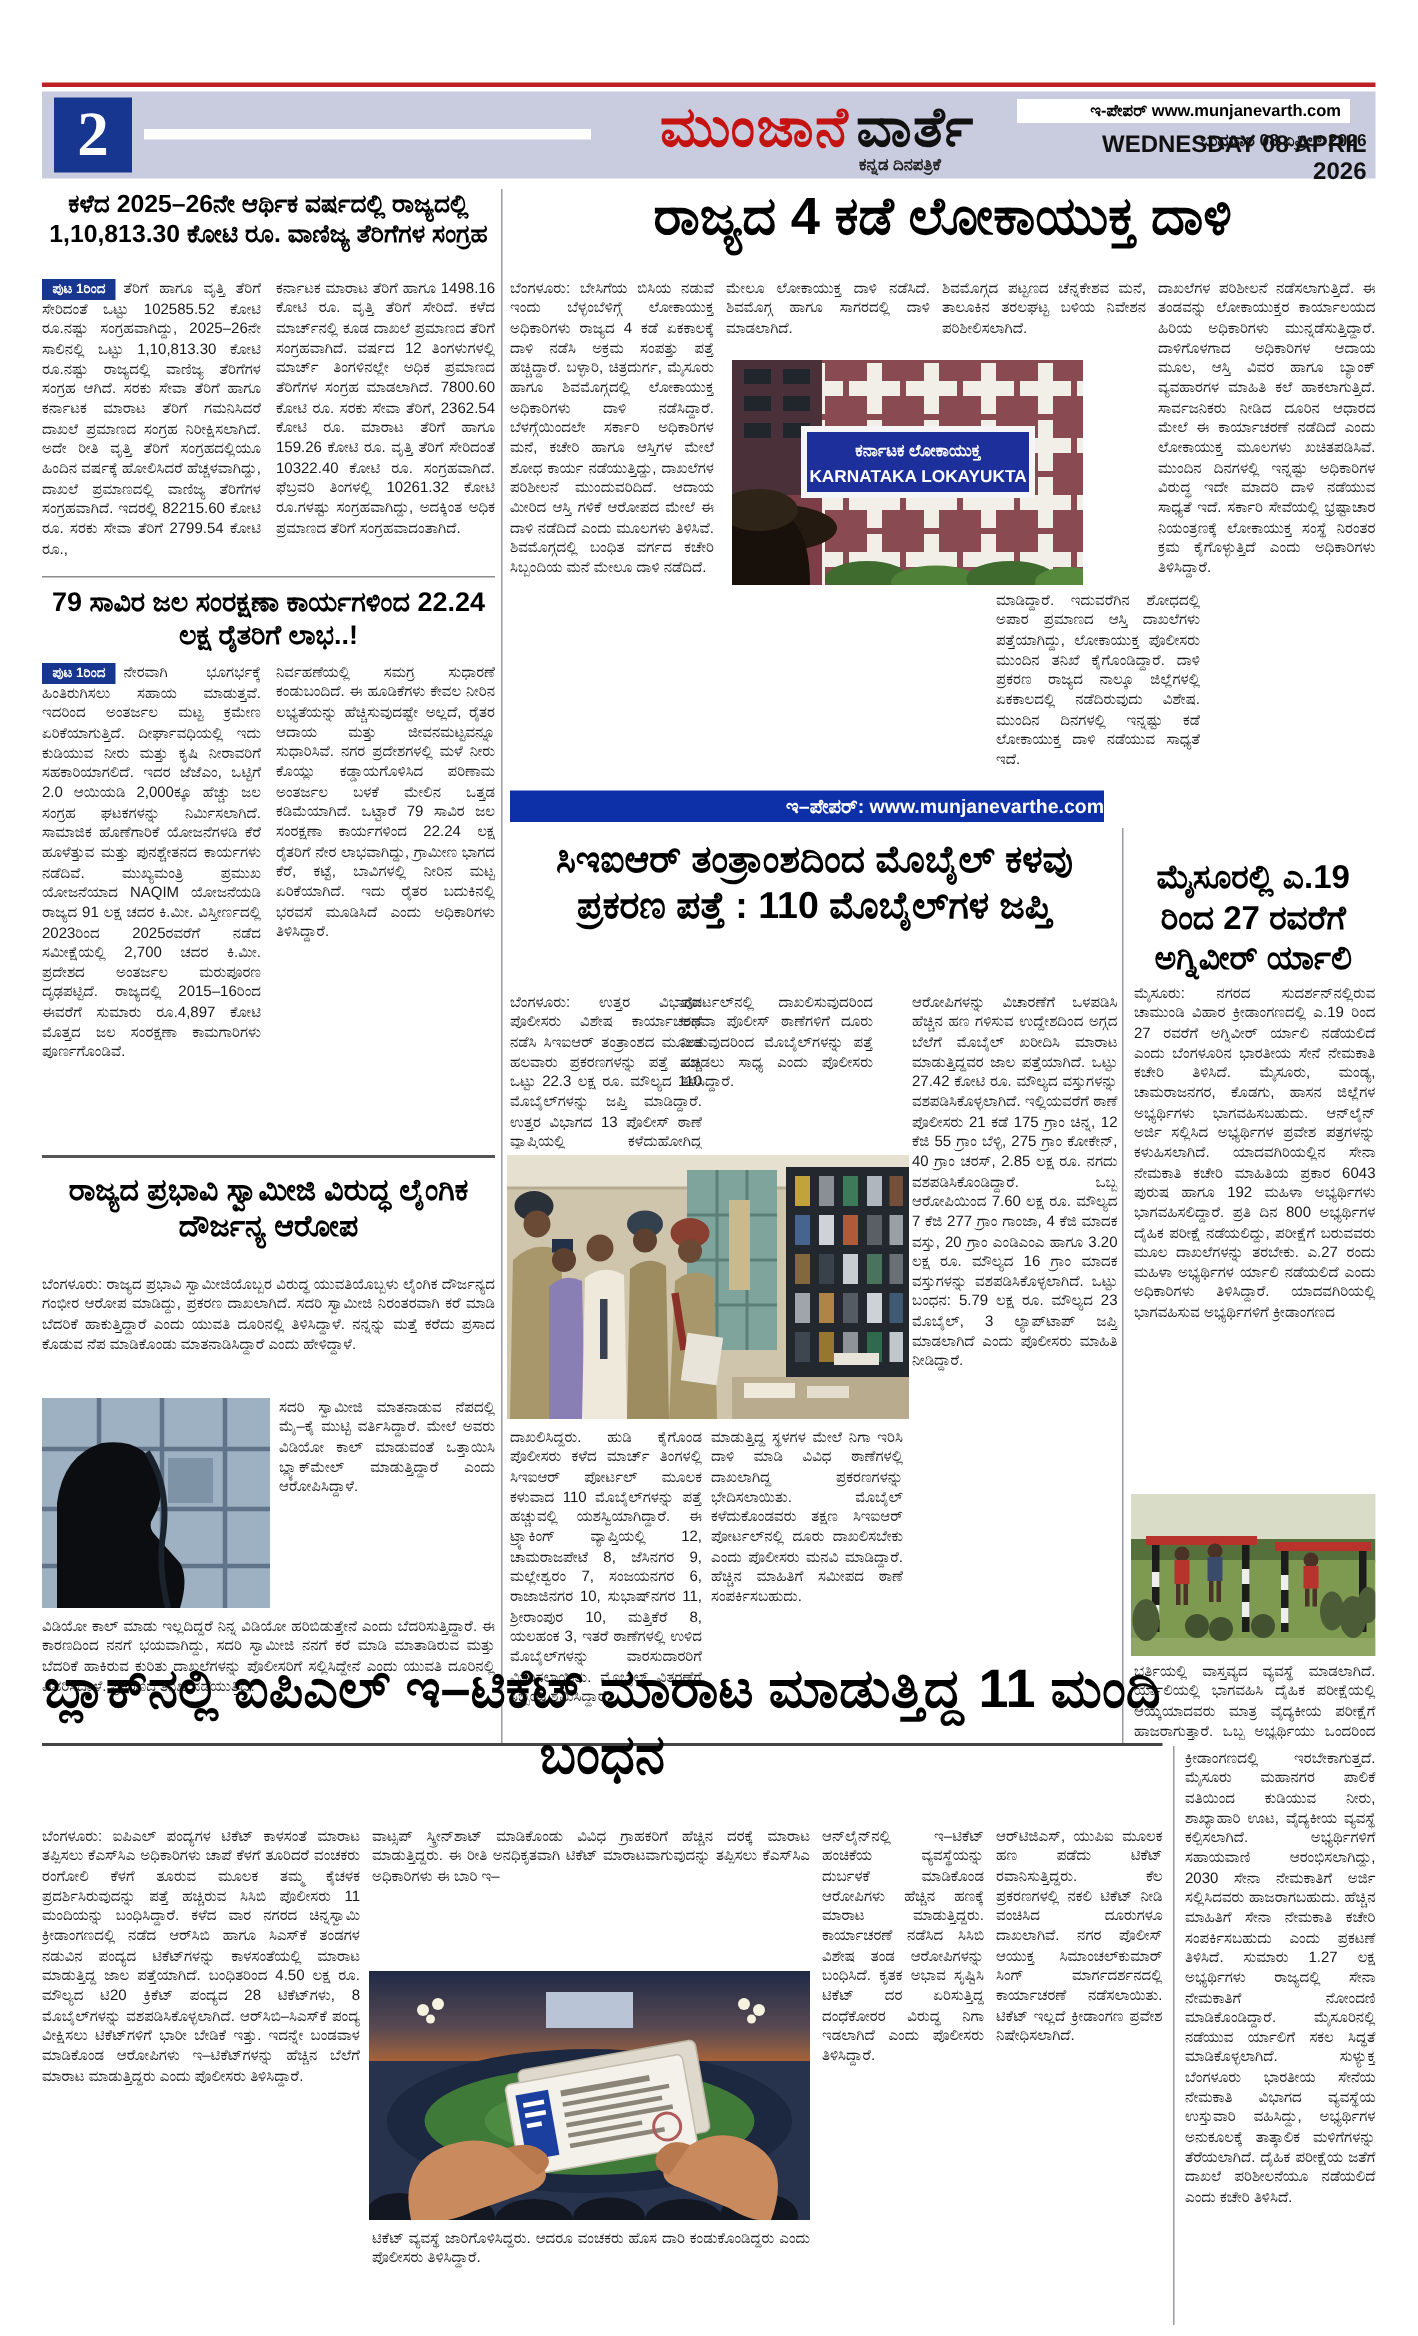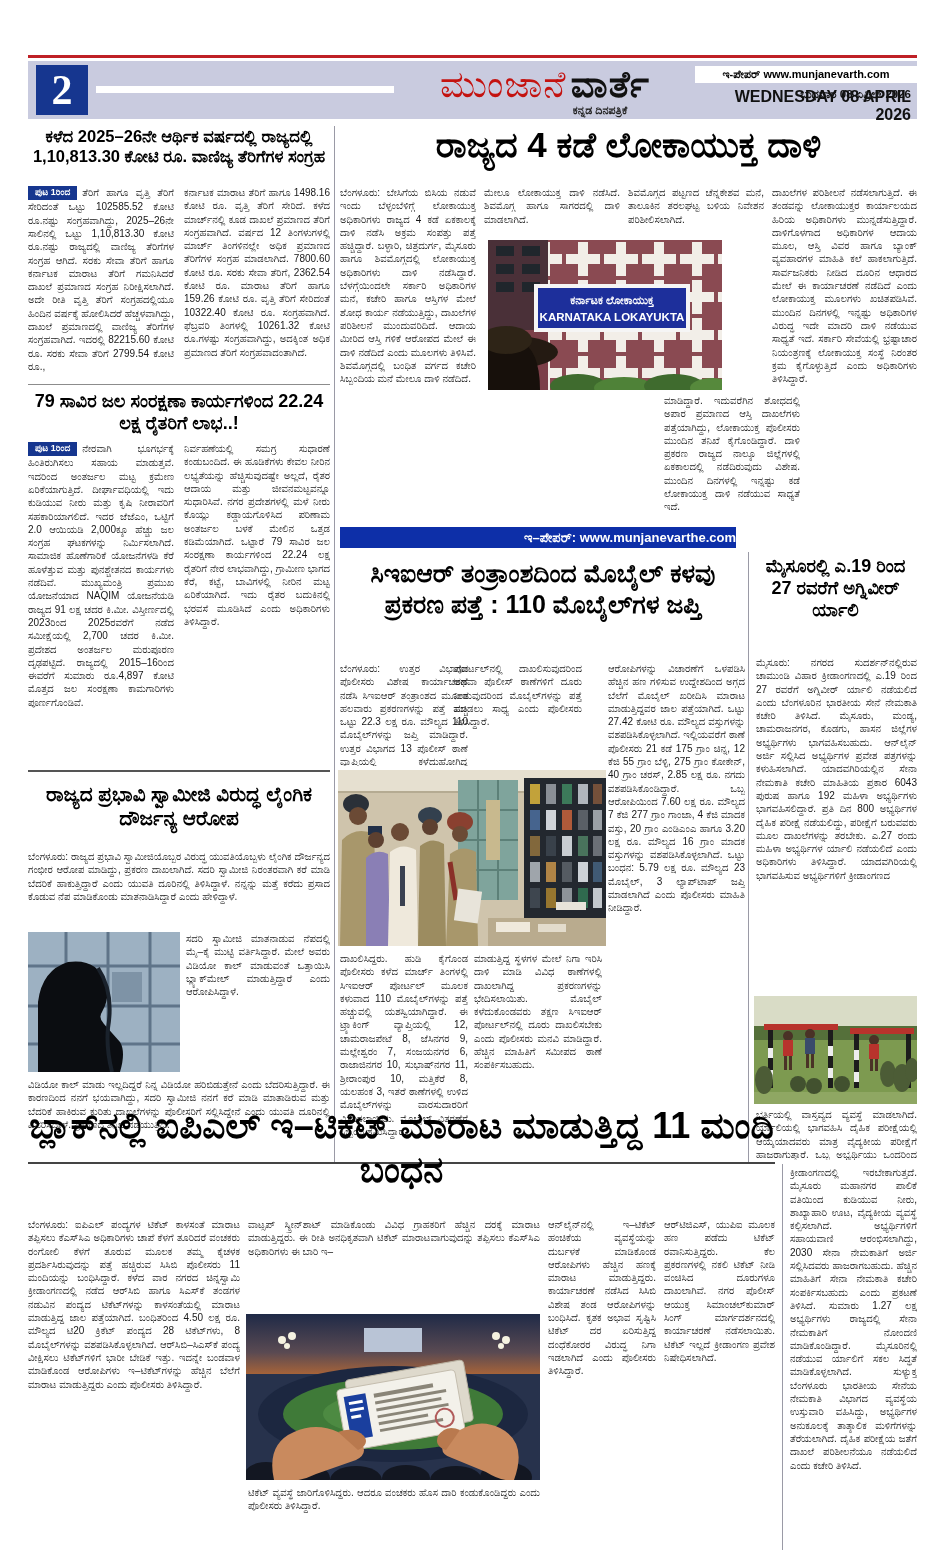--- a/index.html
+++ b/index.html
@@ -12,21 +12,21 @@
   .badge{display:inline-block;background:#16368f;color:#fff;font-size:9px;
          font-weight:bold;padding:1px 7px;margin-right:5px;vertical-align:middle;}
   .rule-h{background:#8c8c8c;}
   .rule-v{background:#9a9aa6;width:1px;}
   .photo{overflow:hidden;background:#ddd;}
   .photo svg{display:block;}
   
   .hdr-strip{background:#c9cbdf;}
   .pagenum{background:#16368f;color:#fff;font-family:"Liberation Serif",serif;
            font-weight:bold;font-size:42px;text-align:center;line-height:50px;}
-  .masthead-red{color:#c41310;font-weight:normal;font-size:37px;letter-spacing:1px;}
+  .masthead-red{color:#c41310;font-weight:bold;font-size:37px;letter-spacing:1px;}
   .masthead-black{color:#111;font-weight:bold;font-size:37px;letter-spacing:1px;}
   .masthead-sub{font-size:11px;font-weight:bold;color:#222;text-align:center;margin-top:-2px;}
   .hdr-web{background:#fff;font-size:11px;font-weight:bold;text-align:right;
            padding:2px 6px;color:#000;}
   .hdr-date{font-size:11.5px;font-weight:bold;text-align:right;color:#111;}
   .blue-strip{background:#0d2fa8;color:#fff;font-weight:bold;font-size:13px;
               text-align:right;line-height:21px;}
 </style>
 </head>
 <body>
@@ -35,21 +35,21 @@
 
   <div class="abs" style="left:28px;top:55px;width:889px;height:3px;background:#bf2026;"></div>
   <div class="abs hdr-strip" style="left:28px;top:61px;width:889px;height:58px;"></div>
   <div class="abs pagenum" style="left:36px;top:65px;width:52px;height:50px;">2</div>
   <div class="abs" style="left:96px;top:86px;width:298px;height:7px;background:#ffffff;"></div>
   <div class="abs" style="left:400px;top:64px;width:290px;text-align:center;">
     <span class="masthead-red">ಮುಂಜಾನೆ</span>
     <span class="masthead-black">ವಾರ್ತೆ</span>
     <div class="masthead-sub" style="margin-left:110px;">ಕನ್ನಡ ದಿನಪತ್ರಿಕೆ</div>
   </div>
-  <div class="abs hdr-web" style="left:695px;top:66px;width:210px;text-align:center;">ಇ-ಪೇಪರ್  www.munjanevarth.com</div>
+  <div class="abs hdr-web" style="left:678px;top:66px;width:210px;">ಇ-ಪೇಪರ್  www.munjanevarth.com</div>
   <div class="abs hdr-date" style="left:695px;top:88px;width:216px;">ಬುಧವಾರ 08 ಏಪ್ರಿಲ್ 2026</div>
   <div class="abs hdr-date" style="left:695px;top:88px;width:216px;font-size:16px;">WEDNESDAY 08 APRIL 2026</div>
 
   <div class="abs headline" style="left:28px;top:126px;width:302px;font-size:16.5px;">ಕಳೆದ 2025–26ನೇ ಆರ್ಥಿಕ ವರ್ಷದಲ್ಲಿ ರಾಜ್ಯದಲ್ಲಿ 1,10,813.30 ಕೋಟಿ ರೂ. ವಾಣಿಜ್ಯ ತೆರಿಗೆಗಳ ಸಂಗ್ರಹ</div>
   <div class="abs body-text" style="left:28px;top:186px;width:146px;height:196px;">
     <span class="badge">ಪುಟ 1ರಿಂದ</span><span>ತೆರಿಗೆ ಹಾಗೂ ವೃತ್ತಿ ತೆರಿಗೆ ಸೇರಿದಂತೆ ಒಟ್ಟು 102585.52 ಕೋಟಿ ರೂ.ನಷ್ಟು ಸಂಗ್ರಹವಾಗಿದ್ದು, 2025–26ನೇ ಸಾಲಿನಲ್ಲಿ ಒಟ್ಟು 1,10,813.30 ಕೋಟಿ ರೂ.ನಷ್ಟು ರಾಜ್ಯದಲ್ಲಿ ವಾಣಿಜ್ಯ ತೆರಿಗೆಗಳ ಸಂಗ್ರಹ ಆಗಿದೆ. ಸರಕು ಸೇವಾ ತೆರಿಗೆ ಹಾಗೂ ಕರ್ನಾಟಕ ಮಾರಾಟ ತೆರಿಗೆ ಗಮನಿಸಿದರೆ ದಾಖಲೆ ಪ್ರಮಾಣದ ಸಂಗ್ರಹ ನಿರೀಕ್ಷಿಸಲಾಗಿದೆ. ಅದೇ ರೀತಿ ವೃತ್ತಿ ತೆರಿಗೆ ಸಂಗ್ರಹದಲ್ಲಿಯೂ ಹಿಂದಿನ ವರ್ಷಕ್ಕೆ ಹೋಲಿಸಿದರೆ ಹೆಚ್ಚಳವಾಗಿದ್ದು, ದಾಖಲೆ ಪ್ರಮಾಣದಲ್ಲಿ ವಾಣಿಜ್ಯ ತೆರಿಗೆಗಳ ಸಂಗ್ರಹವಾಗಿದೆ. ಇದರಲ್ಲಿ 82215.60 ಕೋಟಿ ರೂ. ಸರಕು ಸೇವಾ ತೆರಿಗೆ 2799.54 ಕೋಟಿ ರೂ.,</span>
   </div>
   <div class="abs body-text" style="left:184px;top:186px;width:146px;height:196px;">ಕರ್ನಾಟಕ ಮಾರಾಟ ತೆರಿಗೆ ಹಾಗೂ 1498.16 ಕೋಟಿ ರೂ. ವೃತ್ತಿ ತೆರಿಗೆ ಸೇರಿದೆ. ಕಳೆದ ಮಾರ್ಚ್‌ನಲ್ಲಿ ಕೂಡ ದಾಖಲೆ ಪ್ರಮಾಣದ ತೆರಿಗೆ ಸಂಗ್ರಹವಾಗಿದೆ. ವರ್ಷದ 12 ತಿಂಗಳುಗಳಲ್ಲಿ ಮಾರ್ಚ್ ತಿಂಗಳಿನಲ್ಲೇ ಅಧಿಕ ಪ್ರಮಾಣದ ತೆರಿಗೆಗಳ ಸಂಗ್ರಹ ಮಾಡಲಾಗಿದೆ. 7800.60 ಕೋಟಿ ರೂ. ಸರಕು ಸೇವಾ ತೆರಿಗೆ, 2362.54 ಕೋಟಿ ರೂ. ಮಾರಾಟ ತೆರಿಗೆ ಹಾಗೂ 159.26 ಕೋಟಿ ರೂ. ವೃತ್ತಿ ತೆರಿಗೆ ಸೇರಿದಂತೆ 10322.40 ಕೋಟಿ ರೂ. ಸಂಗ್ರಹವಾಗಿದೆ. ಫೆಬ್ರವರಿ ತಿಂಗಳಲ್ಲಿ 10261.32 ಕೋಟಿ ರೂ.ಗಳಷ್ಟು ಸಂಗ್ರಹವಾಗಿದ್ದು, ಅದಕ್ಕಿಂತ ಅಧಿಕ ಪ್ರಮಾಣದ ತೆರಿಗೆ ಸಂಗ್ರಹವಾದಂತಾಗಿದೆ.</div>
   <div class="abs rule-h" style="left:28px;top:384px;width:302px;height:1px;"></div>
 
@@ -204,21 +204,21 @@
         <rect x="118" y="120" width="24" height="32" fill="#e8e4da" transform="rotate(8 130 136)"></rect>
       </g>
     </svg>
   </div>
 
   <div class="abs body-text" style="left:340px;top:952px;width:128px;height:206px;">ದಾಖಲಿಸಿದ್ದರು. ಹುಡಿ ಕೈಗೊಂಡ ಪೊಲೀಸರು ಕಳೆದ ಮಾರ್ಚ್ ತಿಂಗಳಲ್ಲಿ ಸಿಇಐಆರ್ ಪೋರ್ಟಲ್ ಮೂಲಕ ಕಳುವಾದ 110 ಮೊಬೈಲ್‌ಗಳನ್ನು ಪತ್ತೆ ಹಚ್ಚುವಲ್ಲಿ ಯಶಸ್ವಿಯಾಗಿದ್ದಾರೆ. ಈ ಟ್ರ್ಯಾಕಿಂಗ್ ವ್ಯಾಪ್ತಿಯಲ್ಲಿ 12, ಚಾಮರಾಜಪೇಟೆ 8, ಜೆಸಿನಗರ 9, ಮಲ್ಲೇಶ್ವರಂ 7, ಸಂಜಯನಗರ 6, ರಾಜಾಜಿನಗರ 10, ಸುಭಾಷ್‌ನಗರ 11, ಶ್ರೀರಾಂಪುರ 10, ಮತ್ತಿಕೆರೆ 8, ಯಲಹಂಕ 3, ಇತರೆ ಠಾಣೆಗಳಲ್ಲಿ ಉಳಿದ ಮೊಬೈಲ್‌ಗಳನ್ನು ವಾರಸುದಾರರಿಗೆ ವಿತರಿಸಲಾಯಿತು. ಮೊಬೈಲ್ ವಿತರಣೆಗೆ ಸಿಬ್ಬಂದಿ ಶ್ರಮಿಸಿದ್ದಾರೆ.</div>
   <div class="abs body-text" style="left:474px;top:952px;width:128px;height:206px;">ಮಾಡುತ್ತಿದ್ದ ಸ್ಥಳಗಳ ಮೇಲೆ ನಿಗಾ ಇರಿಸಿ ದಾಳಿ ಮಾಡಿ ವಿವಿಧ ಠಾಣೆಗಳಲ್ಲಿ ದಾಖಲಾಗಿದ್ದ ಪ್ರಕರಣಗಳನ್ನು ಭೇದಿಸಲಾಯಿತು. ಮೊಬೈಲ್ ಕಳೆದುಕೊಂಡವರು ತಕ್ಷಣ ಸಿಇಐಆರ್ ಪೋರ್ಟಲ್‌ನಲ್ಲಿ ದೂರು ದಾಖಲಿಸಬೇಕು ಎಂದು ಪೊಲೀಸರು ಮನವಿ ಮಾಡಿದ್ದಾರೆ. ಹೆಚ್ಚಿನ ಮಾಹಿತಿಗೆ ಸಮೀಪದ ಠಾಣೆ ಸಂಪರ್ಕಿಸಬಹುದು.</div>
 
   <div class="abs rule-v" style="left:748px;top:552px;height:610px;"></div>
 
-  <div class="abs headline" style="left:754px;top:556px;width:163px;font-size:18px;">ಮೈಸೂರಲ್ಲಿ ಎ.19 ರಿಂದ 27 ರವರೆಗೆ ಅಗ್ನಿವೀರ್ ರ್ಯಾಲಿ</div>
+  <div class="abs headline" style="left:754px;top:572px;width:163px;font-size:22px;">ಮೈಸೂರಲ್ಲಿ ಎ.19 ರಿಂದ 27 ರವರೆಗೆ ಅಗ್ನಿವೀರ್ ರ್ಯಾಲಿ</div>
   <div class="abs body-text" style="left:756px;top:656px;width:161px;height:336px;">ಮೈಸೂರು: ನಗರದ ಸುದರ್ಶನ್‌ನಲ್ಲಿರುವ ಚಾಮುಂಡಿ ವಿಹಾರ ಕ್ರೀಡಾಂಗಣದಲ್ಲಿ ಎ.19 ರಿಂದ 27 ರವರೆಗೆ ಅಗ್ನಿವೀರ್ ರ್ಯಾಲಿ ನಡೆಯಲಿದೆ ಎಂದು ಬೆಂಗಳೂರಿನ ಭಾರತೀಯ ಸೇನೆ ನೇಮಕಾತಿ ಕಚೇರಿ ತಿಳಿಸಿದೆ. ಮೈಸೂರು, ಮಂಡ್ಯ, ಚಾಮರಾಜನಗರ, ಕೊಡಗು, ಹಾಸನ ಜಿಲ್ಲೆಗಳ ಅಭ್ಯರ್ಥಿಗಳು ಭಾಗವಹಿಸಬಹುದು. ಆನ್‌ಲೈನ್ ಅರ್ಜಿ ಸಲ್ಲಿಸಿದ ಅಭ್ಯರ್ಥಿಗಳ ಪ್ರವೇಶ ಪತ್ರಗಳನ್ನು ಕಳುಹಿಸಲಾಗಿದೆ. ಯಾದವಗಿರಿಯಲ್ಲಿನ ಸೇನಾ ನೇಮಕಾತಿ ಕಚೇರಿ ಮಾಹಿತಿಯ ಪ್ರಕಾರ 6043 ಪುರುಷ ಹಾಗೂ 192 ಮಹಿಳಾ ಅಭ್ಯರ್ಥಿಗಳು ಭಾಗವಹಿಸಲಿದ್ದಾರೆ. ಪ್ರತಿ ದಿನ 800 ಅಭ್ಯರ್ಥಿಗಳ ದೈಹಿಕ ಪರೀಕ್ಷೆ ನಡೆಯಲಿದ್ದು, ಪರೀಕ್ಷೆಗೆ ಬರುವವರು ಮೂಲ ದಾಖಲೆಗಳನ್ನು ತರಬೇಕು. ಎ.27 ರಂದು ಮಹಿಳಾ ಅಭ್ಯರ್ಥಿಗಳ ರ್ಯಾಲಿ ನಡೆಯಲಿದೆ ಎಂದು ಅಧಿಕಾರಿಗಳು ತಿಳಿಸಿದ್ದಾರೆ. ಯಾದವಗಿರಿಯಲ್ಲಿ ಭಾಗವಹಿಸುವ ಅಭ್ಯರ್ಥಿಗಳಿಗೆ ಕ್ರೀಡಾಂಗಣದ</div>
 
   <div class="abs photo" style="left:754px;top:996px;width:163px;height:108px;">
     <svg width="163" height="108" viewBox="0 0 163 108" xmlns="http://www.w3.org/2000/svg">
       <rect width="163" height="108" fill="#d9dcc6"></rect>
       <rect y="30" width="163" height="16" fill="#55703a"></rect>
       <rect y="44" width="163" height="64" fill="#7d9a50"></rect>
       <rect y="96" width="163" height="12" fill="#8fa763"></rect>
       <g>
         <rect x="14" y="30" width="5" height="62" fill="#1c1c1c"></rect>

